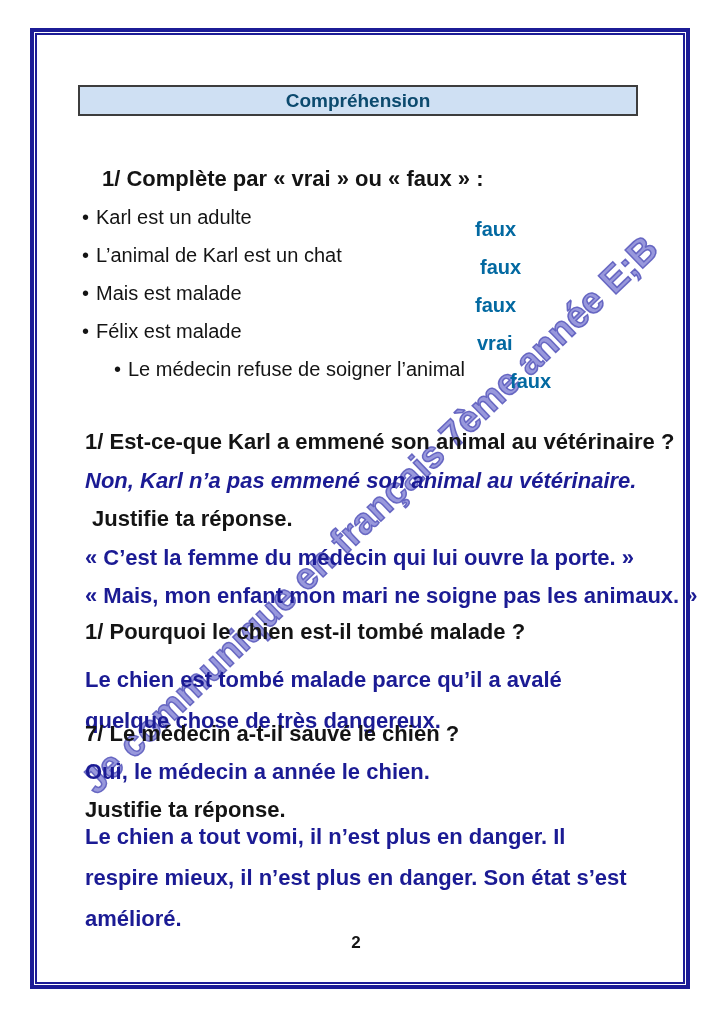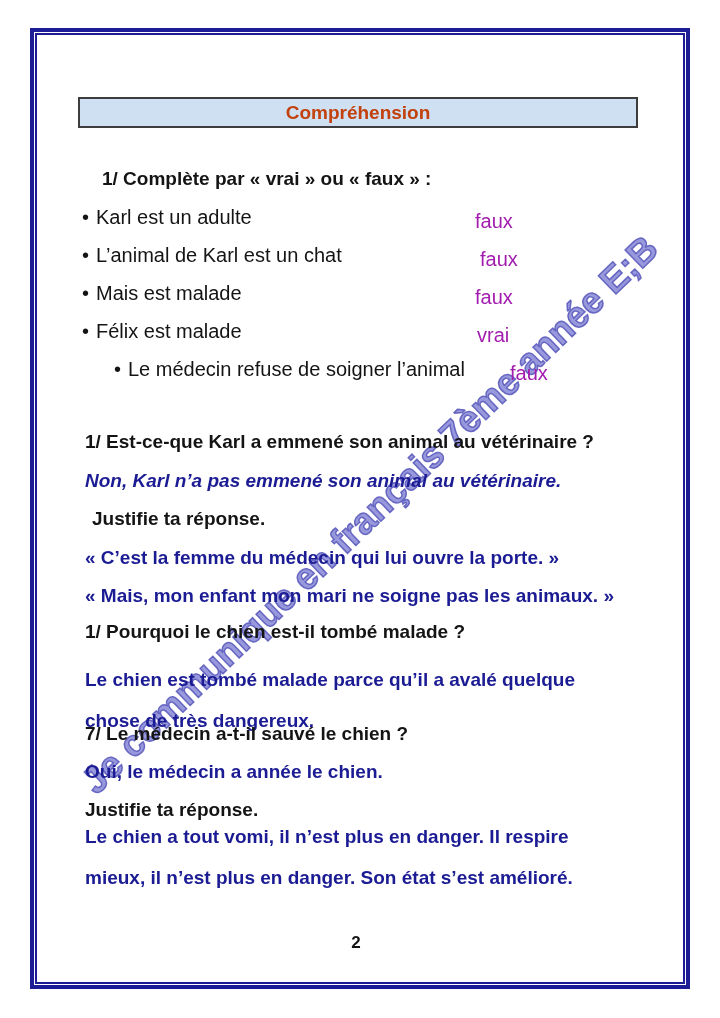--- a/index.html
+++ b/index.html
@@ -24,28 +24,28 @@
     color:rgba(134,134,214,0.85);
     -webkit-text-stroke:1.5px rgba(92,92,190,0.9);
     text-shadow:0 0 2px rgba(255,255,255,0.55);
     z-index:1;pointer-events:none;
   }
   .content{position:absolute;inset:0;z-index:2;}
   .title-box{
     position:absolute;left:78px;top:85px;width:556px;height:27px;
     background:#cfe0f3;border:2px solid #3d3d3d;
     display:flex;align-items:center;justify-content:center;
-    font-size:19px;font-weight:bold;color:#c2410c;margin-top:12px;
+    font-size:19px;font-weight:bold;color:#0c4a6e;
   }
-  .line{position:absolute;left:85px;font-size:19px;color:#141414;line-height:24px;}
+  .line{position:absolute;left:85px;font-size:22px;color:#141414;line-height:24px;}
   .bold{font-weight:bold;}
   .blue{color:#1b1b94;font-weight:bold;}
   .tf-row{position:absolute;left:82px;right:40px;font-size:20px;color:#141414;}
   .tf-row .bullet{display:inline-block;width:14px;}
-  .tf-row .answer{position:absolute;left:393px;top:4px;color:#a21caf;font-weight:normal;}
+  .tf-row .answer{position:absolute;left:393px;top:12px;color:#0369a1;font-weight:bold;}
   .wrap2{line-height:41px;}
   .page-number{
     position:absolute;left:0;right:8px;top:933px;text-align:center;
     font-size:17px;font-weight:bold;color:#141414;
   }
 </style>
 </head>
 <body>
 
 <div class="frame">

